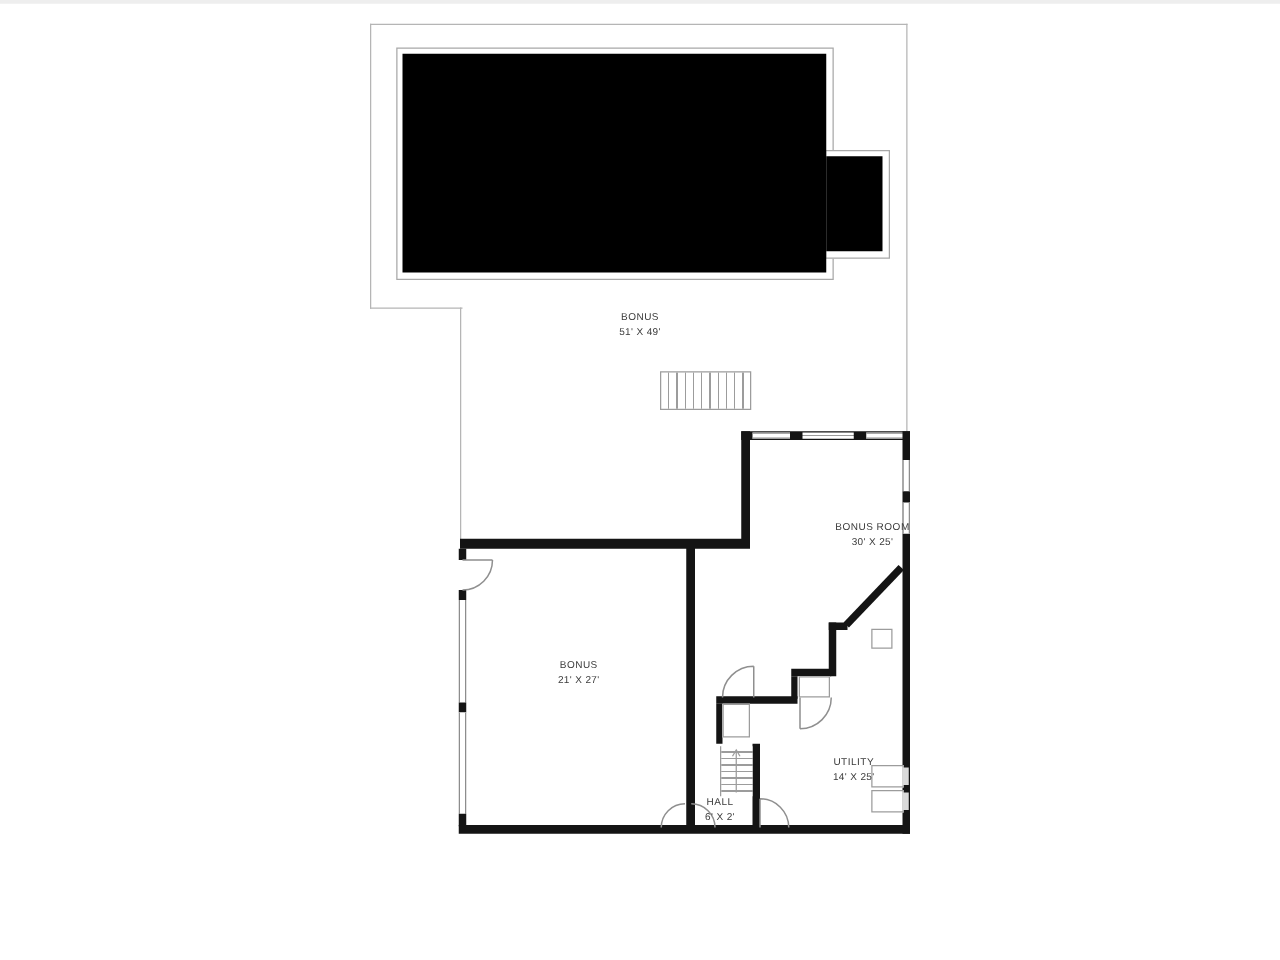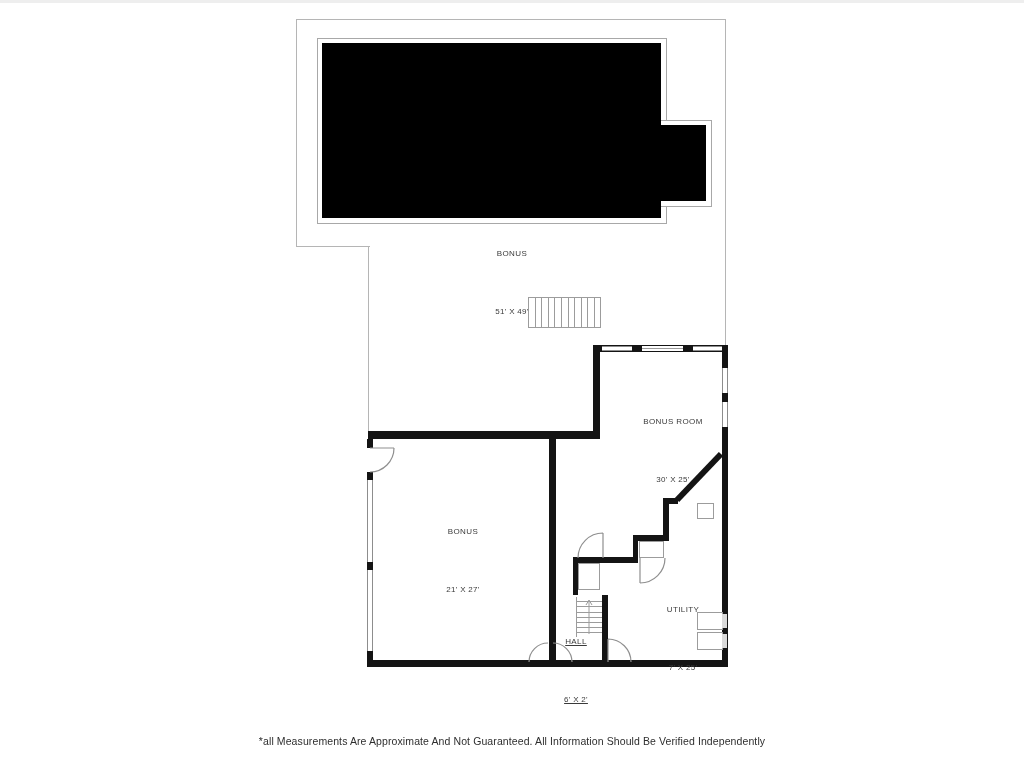--- a/index.html
+++ b/index.html
@@ -29,21 +29,21 @@
   }
   
   .hall-stairs{
     position:absolute;border-left:1px solid #9c9c9c;box-sizing:border-box;background:
       repeating-linear-gradient(180deg,#ffffff 0 4.2px,#9c9c9c 4.2px 5.2px);
   }
   svg.overlay{position:absolute;left:0;top:0;}
   
   .room-label{position:absolute;transform:translateX(-50%);text-align:center;color:#3a3a3a;}
   .room-name{display:block;font-size:8px;letter-spacing:0.4px;line-height:12px;white-space:nowrap;}
-  .room-dims{display:block;font-size:8px;letter-spacing:0.3px;line-height:12px;white-space:nowrap;margin-top:46px;}
+  .room-dims{display:block;font-size:8px;letter-spacing:0.3px;line-height:12px;white-space:nowrap;}
   .footer{
     position:absolute;left:512px;top:735px;transform:translateX(-50%);
     font-size:10.5px;color:#2e2e2e;white-space:nowrap;letter-spacing:0.1px;
   }
 </style>
 </head>
 <body>
 
 <div id="canvas">
 
@@ -123,32 +123,31 @@
 
     <g stroke="#9c9c9c" stroke-width="1" fill="none">
       <path d="M 589 634 L 589 601 M 586 605 L 589 600 L 592 605"></path>
     </g>
   </svg>
 
   <div class="room-label" style="left:512px;top:248px;">
     <span class="room-name">BONUS</span>
     <span class="room-dims">51' X 49'</span>
   </div>
-  <div class="room-label" style="left:673px;top:416px;">
+  <div class="room-label" style="left:698px;top:416px;">
     <span class="room-name">BONUS ROOM</span>
     <span class="room-dims">30' X 25'</span>
   </div>
   <div class="room-label" style="left:463px;top:526px;">
     <span class="room-name">BONUS</span>
     <span class="room-dims">21' X 27'</span>
   </div>
   <div class="room-label" style="left:683px;top:604px;">
     <span class="room-name">UTILITY</span>
-    <span class="room-dims">7' X 25'</span>
+    <span class="room-dims">14' X 25'</span>
   </div>
-  <div class="room-label" style="left:576px;top:636px;text-decoration:underline;">
+  <div class="room-label" style="left:576px;top:636px;">
     <span class="room-name">HALL</span>
     <span class="room-dims">6' X 2'</span>
   </div>
 
-  <div class="footer">*all Measurements Are Approximate And Not Guaranteed. All Information Should Be Verified Independently</div>
 
 </div>
 
 </body></html>

